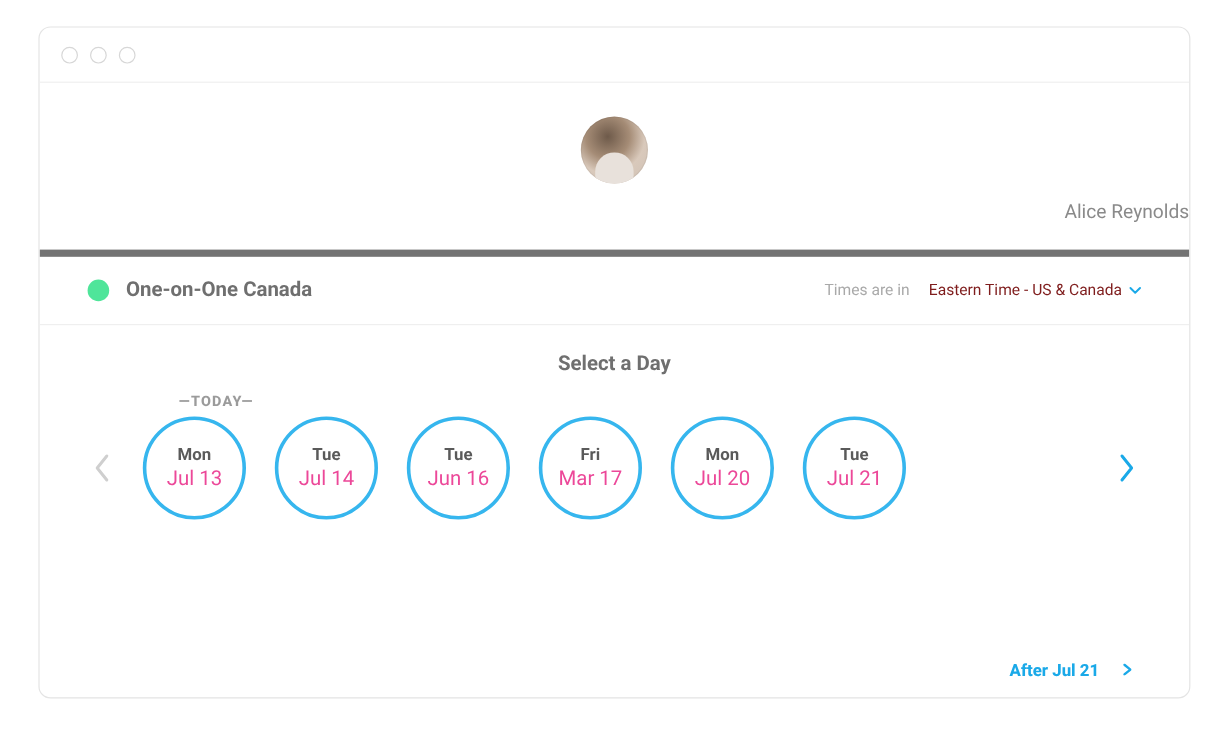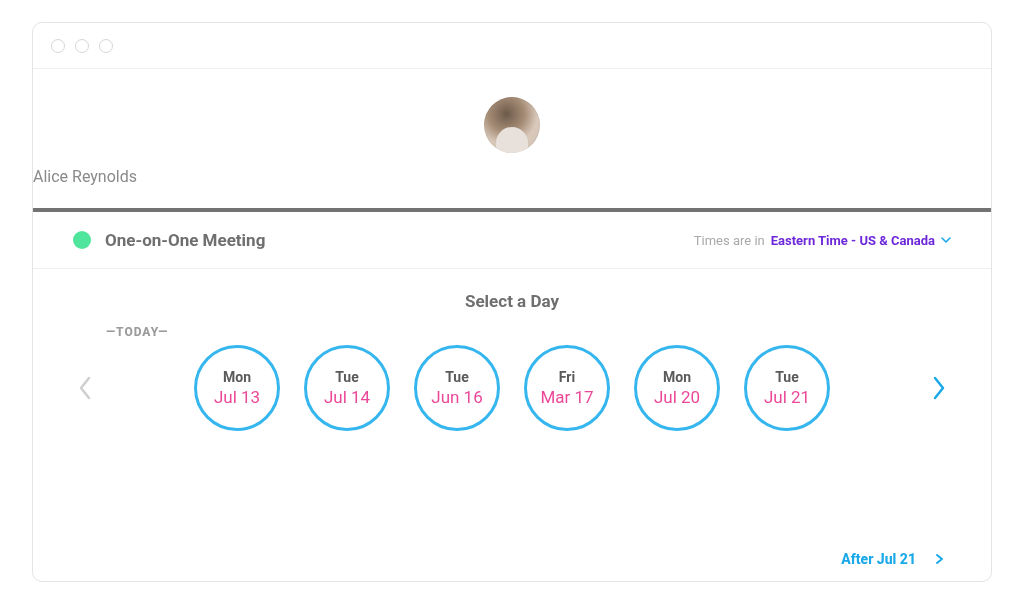--- a/index.html
+++ b/index.html
@@ -24,22 +24,22 @@
   }
   .traffic-dot {
     width: 14px; height: 14px;
     border: 1.5px solid #d7d7d7;
     border-radius: 50%;
     margin-right: 10px;
     background: #fff;
   }
   .profile-area {
     padding: 28px 0 22px 0;
-    text-align: left;
-    border-bottom: 4px solid #737373;
+    text-align: right;
+    border-bottom: 6px solid #737373;
   }
   .avatar {
     width: 56px; height: 56px;
     border-radius: 50%;
     margin: 0 auto 14px;
     background: radial-gradient(circle at 40% 30%, #6e5a4a 0%, #a58c76 35%, #d9c9bb 60%, #cfc1b5 100%);
     box-shadow: inset 0 0 0 1px rgba(0,0,0,0.05);
     position: relative;
     overflow: hidden;
   }
@@ -76,25 +76,25 @@
   .meeting-title {
     font-size: 17px;
     font-weight: 700;
     color: #6f6f6f;
   }
   .tz-wrap {
     font-size: 13px;
     color: #a9a9a9;
     display: flex;
     align-items: center;
-    gap: 6px;
+    gap: 16px;
   }
   .tz-link {
-    color: #6d28d9;
-    font-weight: 700;
+    color: #7f1d1d;
+    font-weight: 400;
     cursor: pointer;
     display: inline-flex;
     align-items: center;
     gap: 6px;
   }
   .chev-down {
     width: 10px; height: 6px;
     display: inline-block;
   }
   .chev-down svg { display: block; }
@@ -108,40 +108,40 @@
     font-size: 17px;
     font-weight: 700;
     color: #6f6f6f;
     margin-bottom: 14px;
   }
   .today-label {
     font-size: 12px;
     font-weight: 800;
     letter-spacing: 1px;
     color: #9b9b9b;
-    margin-left: 33px;
+    margin-left: 76px;
     margin-bottom: 6px;
   }
   .day-row {
     display: flex;
     align-items: center;
     gap: 22px;
   }
   .nav-arrow {
     width: 24px; height: 40px;
     display: flex; align-items: center; justify-content: center;
     cursor: pointer;
     color: #cfcfcf;
   }
   .nav-arrow.right { color: #1aa9e8; }
   .nav-arrow svg { width: 14px; height: 24px; }
   .days {
     flex: 1;
     display: flex;
-    justify-content: center;
+    justify-content: flex-start;
     gap: 24px;
   }
   .day {
     width: 86px; height: 86px;
     border: 3px solid #36b6ee;
     border-radius: 50%;
     display: flex;
     flex-direction: column;
     align-items: center;
     justify-content: center;
@@ -208,21 +208,21 @@
   </div>
 
   <div class="profile-area">
     <div class="avatar"></div>
     <div class="profile-name">Alice Reynolds</div>
   </div>
 
   <div class="meeting-bar">
     <div class="meeting-left">
       <div class="status-dot"></div>
-      <div class="meeting-title">One-on-One Meeting</div>
+      <div class="meeting-title">One-on-One Canada</div>
     </div>
     <div class="tz-wrap">
       <span>Times are in</span>
       <span class="tz-link">
         <span>Eastern Time - US &amp; Canada</span>
         <span class="chev-down">
           <svg viewBox="0 0 10 6">
               <path d="M1 1l4 4 4-4" fill="none" stroke="#1aa9e8" stroke-width="1.6" stroke-linecap="round" stroke-linejoin="round"></path>
             </svg>
         </span>

